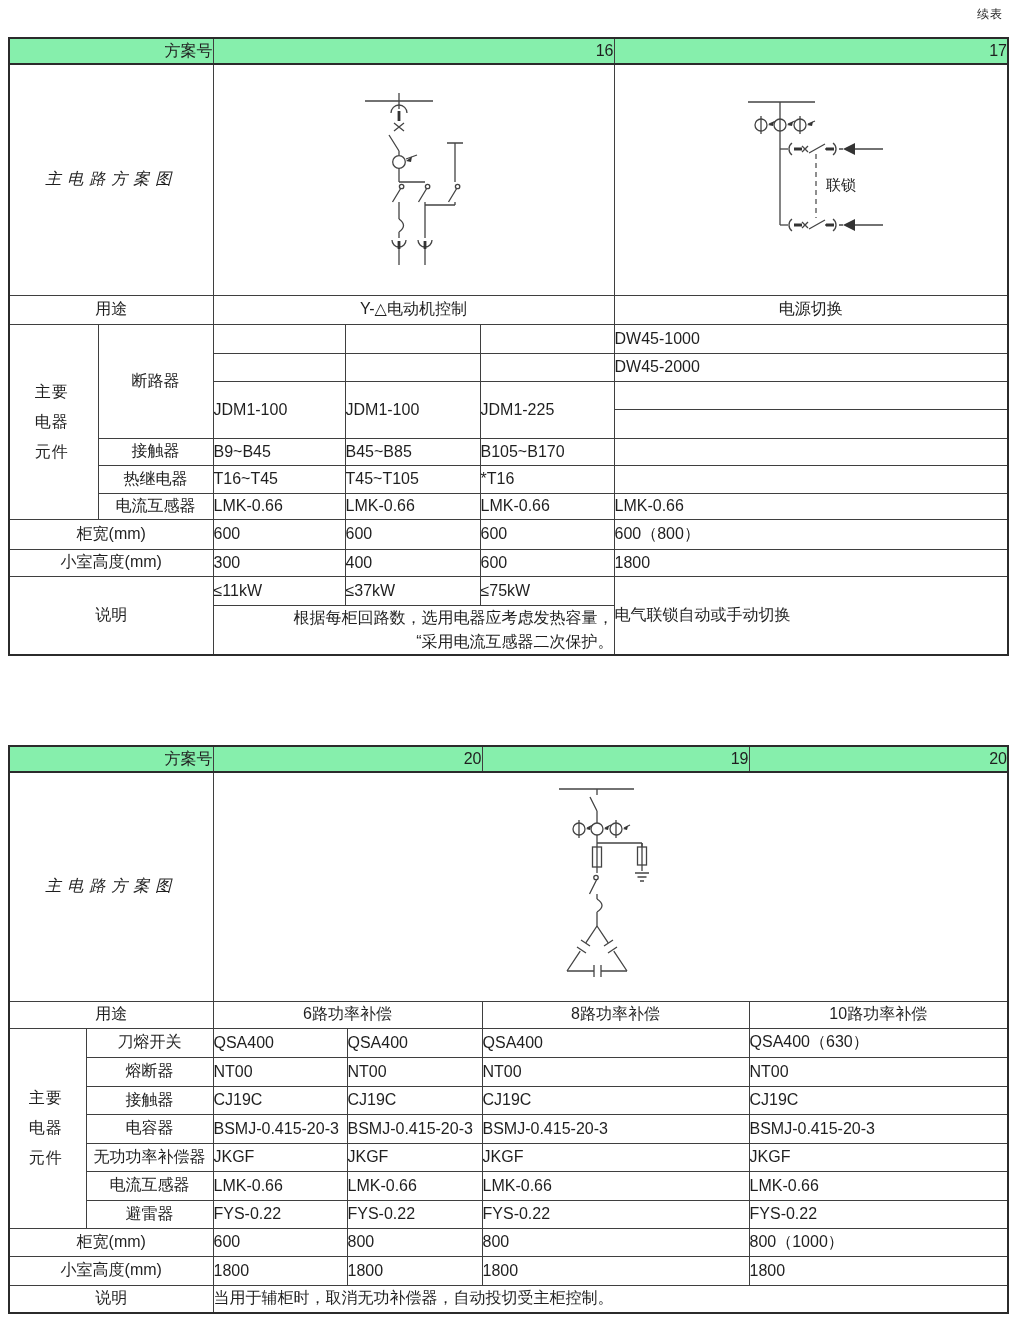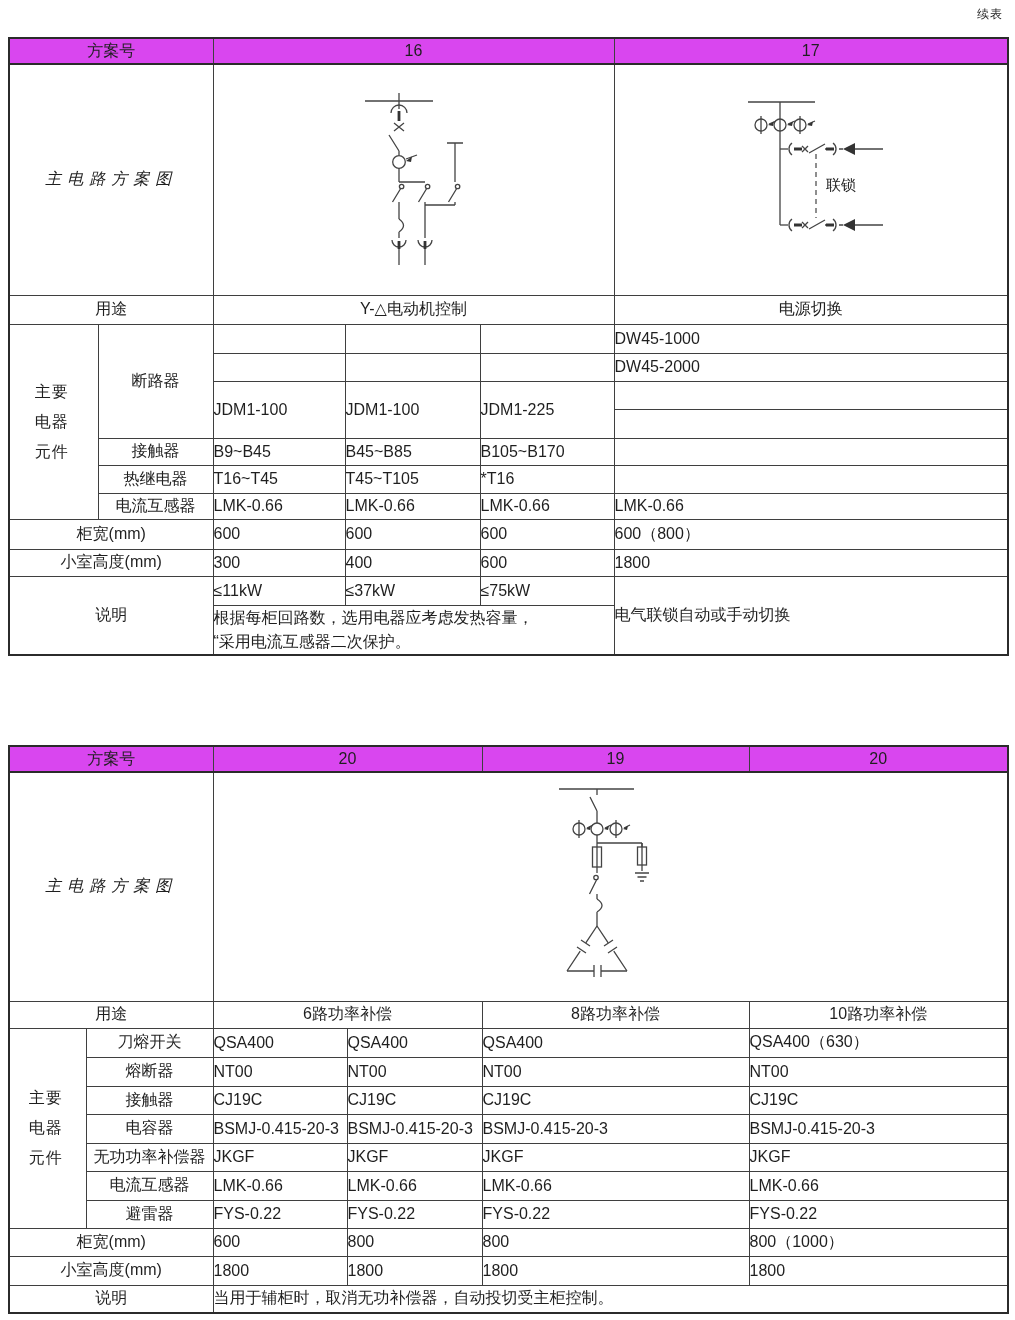--- a/index.html
+++ b/index.html
@@ -5,33 +5,33 @@
   html,body{margin:0;padding:0;}
   body{
     width:1015px;height:1320px;position:relative;background:#ffffff;
     font-family:"Liberation Sans","DejaVu Sans",sans-serif;color:#1f1f1f;
   }
   .continued{position:absolute;top:6px;right:12px;font-size:12px;letter-spacing:1px;}
   table.t{border-collapse:collapse;table-layout:fixed;position:absolute;left:8px;
     border:2px solid #2b2b2b;background:#fff;}
   table.t td{border:1px solid #3f3f3f;font-size:16px;color:#1f1f1f;
     vertical-align:middle;padding:0;overflow:hidden;}
-  tr.hrow td{background:#d946ef;border-bottom:2px solid #2b2b2b;text-align:center;}
+  tr.hrow td{background:#86efac;border-bottom:2px solid #2b2b2b;text-align:right;}
   td.lab{text-align:center;}
   td.val{text-align:left;padding-left:11px;}
   td.p20{padding-left:20px;margin-top:48px;}
   td.p30{padding-left:30px;}
   td.p36{padding-left:36px;}
   td.sm{font-size:14.5px;}
   td.sp{letter-spacing:6px;font-style:italic;}
   .vlab{width:38px;margin:0 auto;word-break:break-all;text-align:left;
     line-height:30px;letter-spacing:1px;}
   td.diagcell{position:relative;}
   .diag{position:absolute;}
-  .notecell{padding:3px 8px 3px 11px;line-height:24px;text-align:left;vertical-align:middle;}
+  .notecell{padding:3px 8px 3px 11px;line-height:24px;text-align:right;vertical-align:middle;}
   .strk{stroke:#444;stroke-width:1.3;fill:none;}
   .thick{stroke:#333;stroke-width:3;fill:none;}
   .fillp{fill:#333;stroke:none;}
   .dash{stroke:#444;stroke-width:1.2;fill:none;stroke-dasharray:5 4;}
   svg text{font-family:"Liberation Sans","DejaVu Sans",sans-serif;fill:#222;}
 </style>
 </head>
 <body>
 
 <div class="continued">续表</div>

